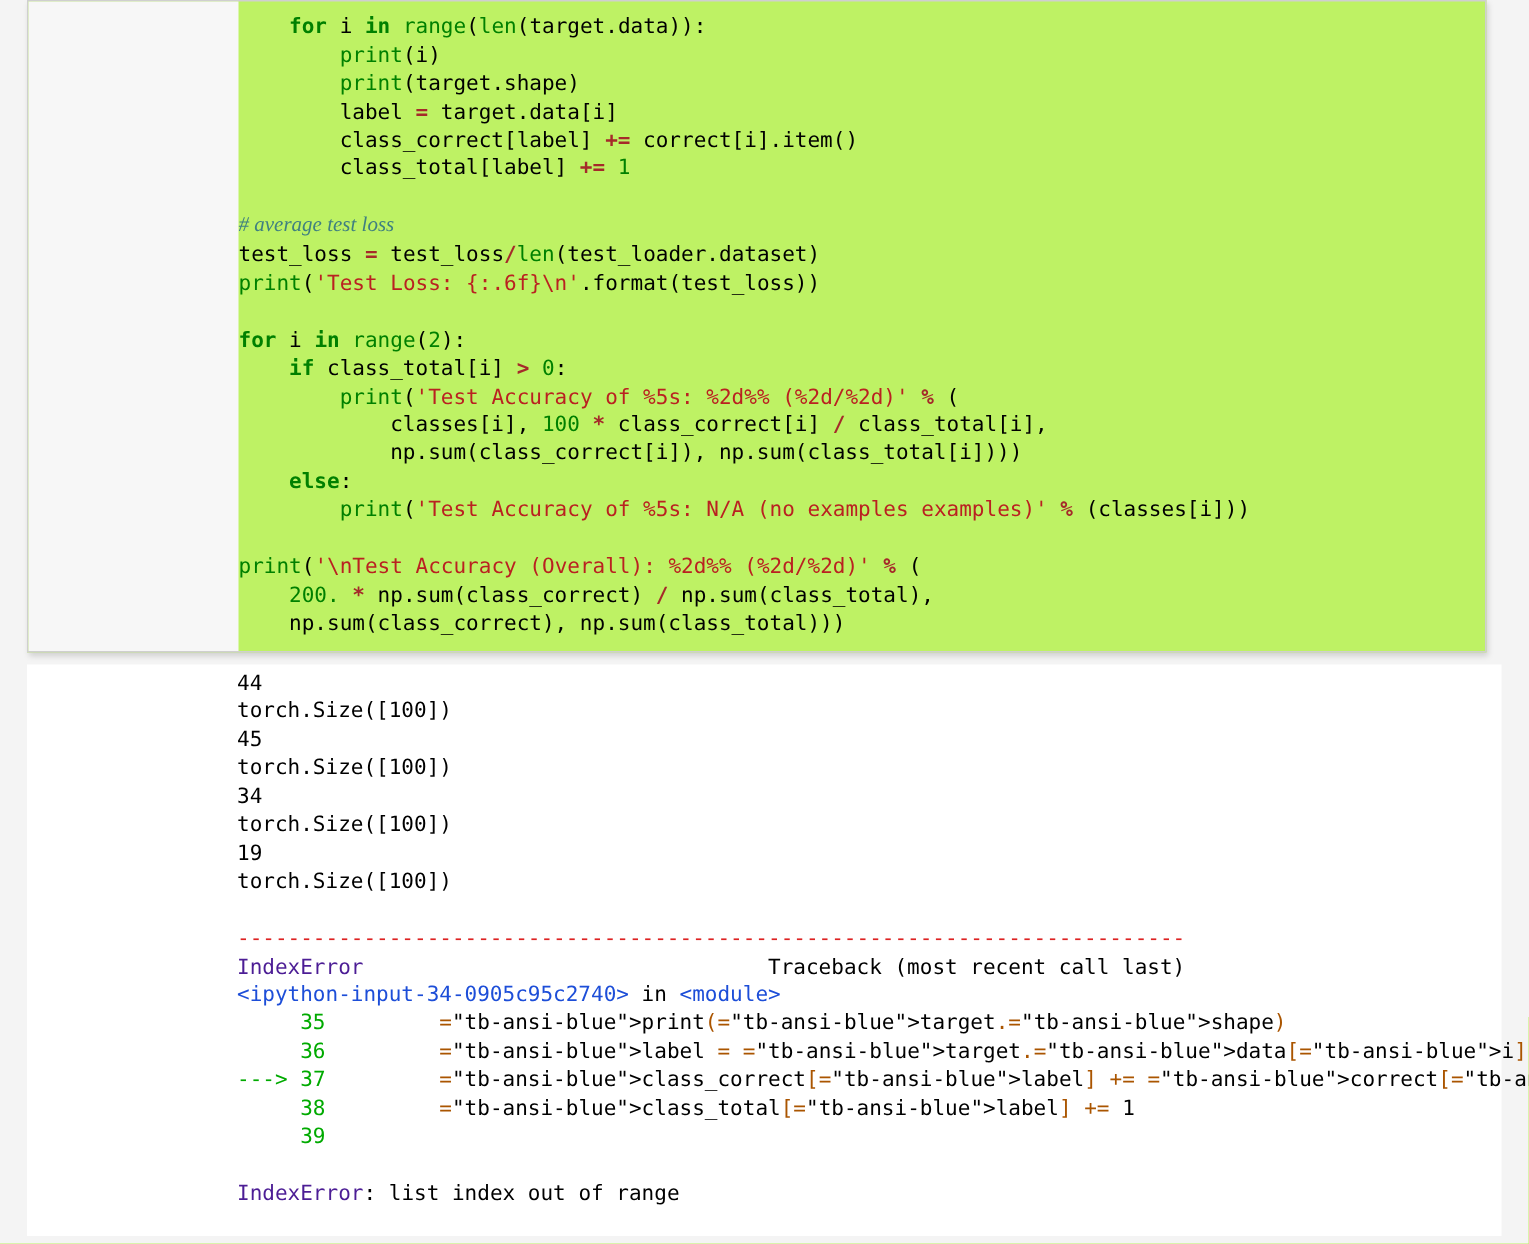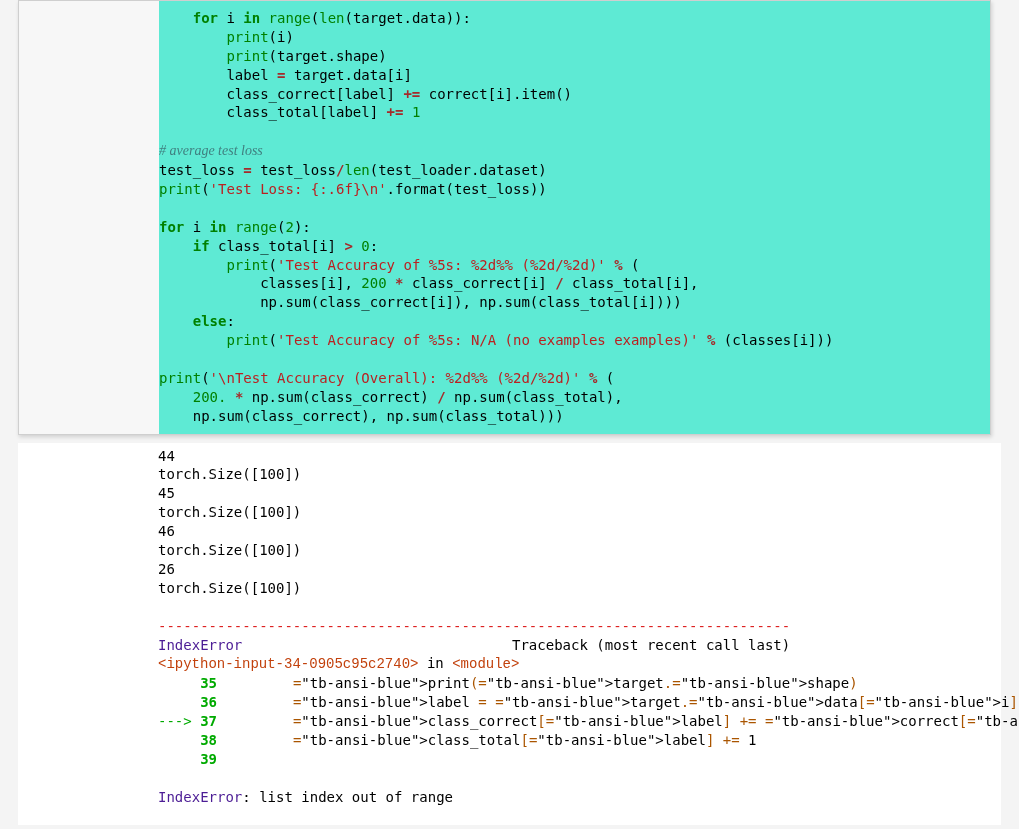--- a/index.html
+++ b/index.html
@@ -13,21 +13,21 @@
       height: 829px;
       overflow: hidden;
     }
     .notebook-container {
       display: flex;
       flex-direction: column;
       height: 100%;
     }
     .code-cell {
       display: flex;
-      background: #5eead4;
+      background: #bef264;
       border: 1px solid #cfcfcf;
       margin: 0 28px 8px 18px;
       box-shadow: 1px 2px 4px rgba(0,0,0,0.15);
     }
     .prompt-col {
       width: 140px;
       flex-shrink: 0;
       background: #f7f7f7;
     }
     .code-area {
@@ -56,24 +56,24 @@
     
     .kw { color: #008000; font-weight: bold; }  
     .builtin { color: #008000; }                
     .op { color: #a52a2a; font-weight: bold; }  
     .str { color: #ba2121; }                    
     .num { color: #008000; }                    
     .cmt { color: #408080; font-style: italic; font-family: Liberation Serif, serif; }
     
     .err-name { color: #4c1d95; }
     .err-dash { color: #d22; }
-    .tb-ansi-cyan { color: #c2410c; font-family: Liberation Mono, monospace; }
+    .tb-ansi-cyan { color: #1d4ed8; }
     .tb-ansi-yellow { color: #aa5500; }
     .tb-arrow { color: #0a0; }
-    .tb-ln { color: #0a0; font-weight: bold; }
+    .tb-ln { color: #0a0; font-weight: normal; }
   </style>
 </head>
 <body>
 
 <div class="notebook-container">
 
   <div class="code-cell">
     <div class="prompt-col"></div>
     <div class="code-area"><span><span class="kw">    for</span> i <span class="kw">in</span> <span class="builtin">range</span>(<span class="builtin">len</span>(target.data)):
         <span class="builtin">print</span>(i)
@@ -82,39 +82,39 @@
         class_correct[label] <span class="op">+=</span> correct[i].item()
         class_total[label] <span class="op">+=</span> <span class="num">1</span>
 
 <span class="cmt"># average test loss</span>
 test_loss <span class="op">=</span> test_loss<span class="op">/</span><span class="builtin">len</span>(test_loader.dataset)
 <span class="builtin">print</span>(<span class="str">'Test Loss: {:.6f}<span>\n</span>'</span>.format(test_loss))
 
 <span class="kw">for</span> i <span class="kw">in</span> <span class="builtin">range</span>(<span class="num">2</span>):
     <span class="kw">if</span> class_total[i] <span class="op">&gt;</span> <span class="num">0</span>:
         <span class="builtin">print</span>(<span class="str">'Test Accuracy of %5s: %2d%% (%2d/%2d)'</span> <span class="op">%</span> (
-            classes[i], <span class="num">200</span> <span class="op">*</span> class_correct[i] <span class="op">/</span> class_total[i],
+            classes[i], <span class="num">100</span> <span class="op">*</span> class_correct[i] <span class="op">/</span> class_total[i],
             np.sum(class_correct[i]), np.sum(class_total[i])))
     <span class="kw">else</span>:
         <span class="builtin">print</span>(<span class="str">'Test Accuracy of %5s: N/A (no examples examples)'</span> <span class="op">%</span> (classes[i]))
 
 <span class="builtin">print</span>(<span class="str">'<span>\n</span>Test Accuracy (Overall): %2d%% (%2d/%2d)'</span> <span class="op">%</span> (
     <span class="num">200.</span> <span class="op">*</span> np.sum(class_correct) <span class="op">/</span> np.sum(class_total),
     np.sum(class_correct), np.sum(class_total)))</span></div>
   </div>
 
   <div class="output-cell">
     <div class="output-prompt-col"></div>
     <div class="output-area"><span>44</span>
 <span>torch.Size([100])</span>
 <span>45</span>
 <span>torch.Size([100])</span>
-<span>46</span>
+<span>34</span>
 <span>torch.Size([100])</span>
-<span>26</span>
+<span>19</span>
 <span>torch.Size([100])</span>
 
 <span class="err-dash">---------------------------------------------------------------------------</span>
 <span class="err-name">IndexError</span><span>                                </span><span>Traceback (most recent call last)</span>
 <span class="tb-ansi-cyan">&lt;ipython-input-34-0905c95c2740&gt;</span><span> in </span><span class="tb-ansi-cyan">&lt;module&gt;</span>
 <span id="tb-body"><span class="tb-ln">     35</span>         <span class<span="" class="tb-ansi-yellow">=</span>"tb-ansi-blue"&gt;print<span class="tb-ansi-yellow">(</span><span class<span="" class="tb-ansi-yellow">=</span>"tb-ansi-blue"&gt;target<span class="tb-ansi-yellow">.</span><span class<span="" class="tb-ansi-yellow">=</span>"tb-ansi-blue"&gt;shape<span class="tb-ansi-yellow">)</span>
 <span class="tb-ln">     36</span>         <span class<span="" class="tb-ansi-yellow">=</span>"tb-ansi-blue"&gt;label <span class="tb-ansi-yellow">=</span> <span class<span="" class="tb-ansi-yellow">=</span>"tb-ansi-blue"&gt;target<span class="tb-ansi-yellow">.</span><span class<span="" class="tb-ansi-yellow">=</span>"tb-ansi-blue"&gt;data<span class="tb-ansi-yellow">[</span><span class<span="" class="tb-ansi-yellow">=</span>"tb-ansi-blue"&gt;i<span class="tb-ansi-yellow">]</span>
 <span class="tb-arrow">---&gt; </span><span class="tb-ln">37</span>         <span class<span="" class="tb-ansi-yellow">=</span>"tb-ansi-blue"&gt;class_correct<span class="tb-ansi-yellow">[</span><span class<span="" class="tb-ansi-yellow">=</span>"tb-ansi-blue"&gt;label<span class="tb-ansi-yellow">]</span> <span class="tb-ansi-yellow">+</span><span class="tb-ansi-yellow">=</span> <span class<span="" class="tb-ansi-yellow">=</span>"tb-ansi-blue"&gt;correct<span class="tb-ansi-yellow">[</span><span class<span="" class="tb-ansi-yellow">=</span>"tb-ansi-blue"&gt;i"tb-ansi-blue"&gt;item
 <span class="tb-ln">     38</span>         <span class<span="" class="tb-ansi-yellow">=</span>"tb-ansi-blue"&gt;class_total<span class="tb-ansi-yellow">[</span><span class<span="" class="tb-ansi-yellow">=</span>"tb-ansi-blue"&gt;label<span class="tb-ansi-yellow">]</span> <span class="tb-ansi-yellow">+</span><span class="tb-ansi-yellow">=</span> 1
 <span class="tb-ln">     39</span>

